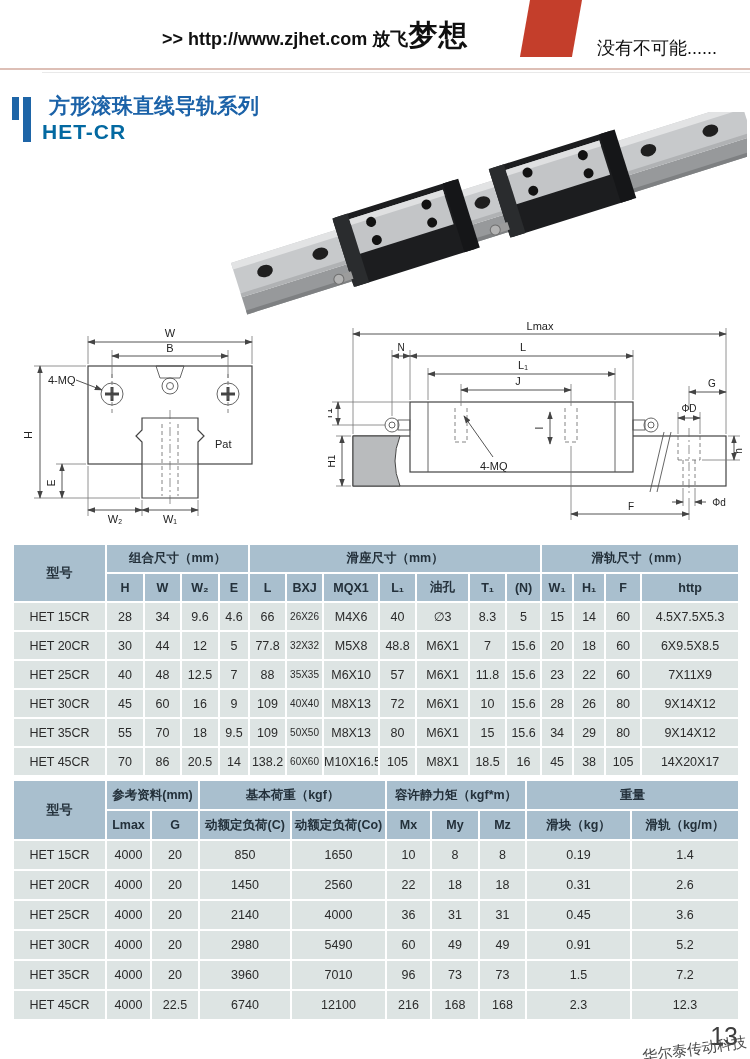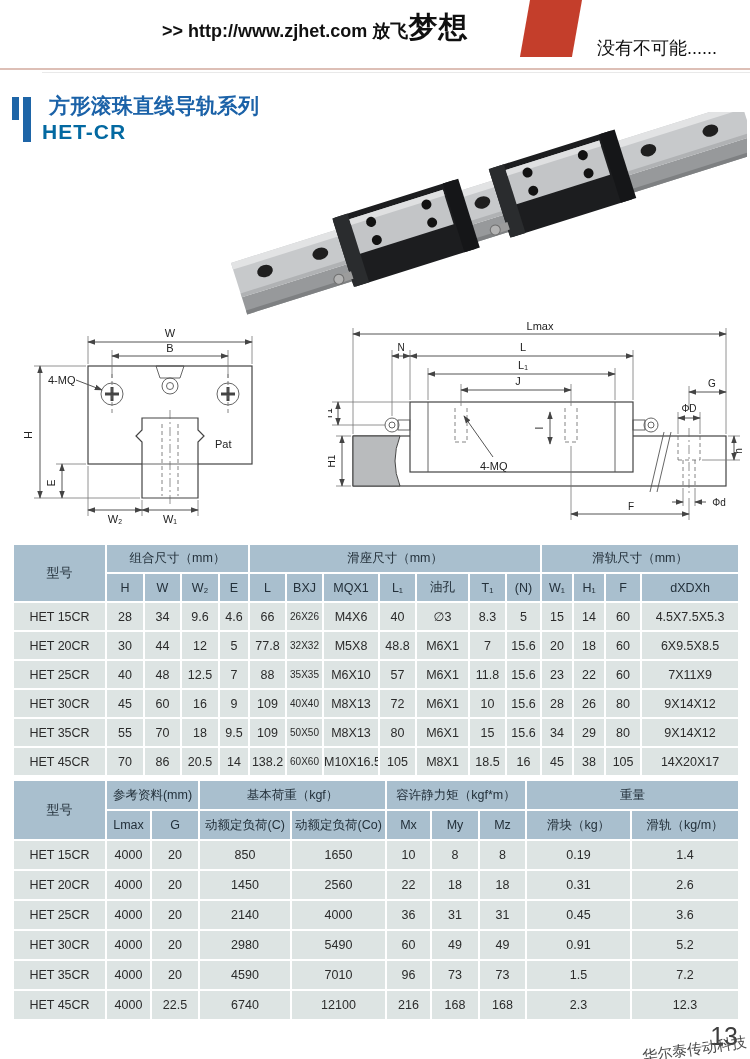--- a/index.html
+++ b/index.html
@@ -2,21 +2,21 @@
 <html><head>
 <meta charset="utf-8">
 <style>
   html,body{margin:0;padding:0;}
   body{
     width:750px;height:1059px;position:relative;background:#ffffff;
     font-family:"Liberation Sans","DejaVu Sans",sans-serif;overflow:hidden;color:#222;
   }
   
   .banner{position:absolute;left:0;top:0;width:750px;height:70px;}
-  .banner-text{position:absolute;left:162px;top:8px;font-weight:bold;color:#101010;font-size:18px;white-space:nowrap;}
+  .banner-text{position:absolute;left:162px;top:16px;font-weight:bold;color:#101010;font-size:18px;white-space:nowrap;}
   .banner-text .big{font-size:29px;letter-spacing:1px;}
   .red-shape{position:absolute;left:530px;top:0;width:52px;height:57px;background:#c43e2b;transform:skewX(-10deg);transform-origin:top left;}
   .slogan-right{position:absolute;left:597px;top:36px;font-weight:normal;font-size:18px;color:#101010;white-space:nowrap;}
   .rule-a{position:absolute;left:0;top:68px;width:750px;height:2px;background:#ddbfb6;}
   .rule-b{position:absolute;left:42px;top:72px;width:708px;height:1px;background:#e9e9e9;}
   
   .title-block{position:absolute;left:12px;top:93px;}
   .bar{position:absolute;background:#1e65a7;}
   .bar-short{left:0;top:4px;width:7px;height:23px;}
   .bar-tall{left:11px;top:4px;width:8px;height:45px;}
@@ -34,21 +34,21 @@
   .outline-thin{stroke:#555;stroke-width:0.9;fill:none;}
   .hidden-line{stroke:#666;stroke-width:0.8;fill:none;stroke-dasharray:4 3;}
   .center-line{stroke:#666;stroke-width:0.7;fill:none;stroke-dasharray:9 3 2 3;}
   .dlabel{font-size:11px;}
   .dlabel-sm{font-size:10px;}
   
   .spec-table{position:absolute;left:12px;border-collapse:collapse;table-layout:fixed;width:726px;}
   #table1{top:543px;}
   #table2{top:779px;}
   .spec-table th,.spec-table td{border:2px solid #ffffff;text-align:center;vertical-align:middle;padding:0;overflow:hidden;white-space:nowrap;}
-  .spec-table th{background:#a9bfce;color:#23303a;font-weight:normal;font-size:12.5px;height:27px;}
+  .spec-table th{background:#a9bfce;color:#23303a;font-weight:bold;font-size:12.5px;height:27px;}
   .spec-table th.group-head{font-size:12.5px;}
   .spec-table th.model-head{font-size:13px;}
   .spec-table td{background:#dde4e3;color:#2b2b2b;font-size:12.5px;height:27px;}
   #table2 th,#table2 td{height:28px;}
   .spec-table td.small-cell{font-size:10px;}
   
   .page-number{position:absolute;right:12px;top:1022px;font-size:25px;color:#3d3d3d;}
   .watermark{position:absolute;right:3px;top:1040px;font-size:15px;color:#4a4a4a;transform:rotate(-8deg);white-space:nowrap;}
 </style>
 </head>
@@ -324,21 +324,21 @@
         <th class="sub-head">L</th>
         <th class="sub-head">BXJ</th>
         <th class="sub-head">MQX1</th>
         <th class="sub-head">L₁</th>
         <th class="sub-head">油孔</th>
         <th class="sub-head">T₁</th>
         <th class="sub-head">(N)</th>
         <th class="sub-head">W₁</th>
         <th class="sub-head">H₁</th>
         <th class="sub-head">F</th>
-        <th class="sub-head">dXDXh</th>
+        <th class="sub-head">http</th>
       </tr>
     </thead>
     <tbody>
       <tr>
         <td>HET 15CR</td>
         <td>28</td>
         <td>34</td>
         <td>9.6</td>
         <td>4.6</td>
         <td>66</td>
@@ -524,21 +524,21 @@
         <td>60</td>
         <td>49</td>
         <td>49</td>
         <td>0.91</td>
         <td>5.2</td>
       </tr>
       <tr>
         <td>HET 35CR</td>
         <td>4000</td>
         <td>20</td>
-        <td>4590</td>
+        <td>3960</td>
         <td>7010</td>
         <td>96</td>
         <td>73</td>
         <td>73</td>
         <td>1.5</td>
         <td>7.2</td>
       </tr>
       <tr>
         <td>HET 45CR</td>
         <td>4000</td>

